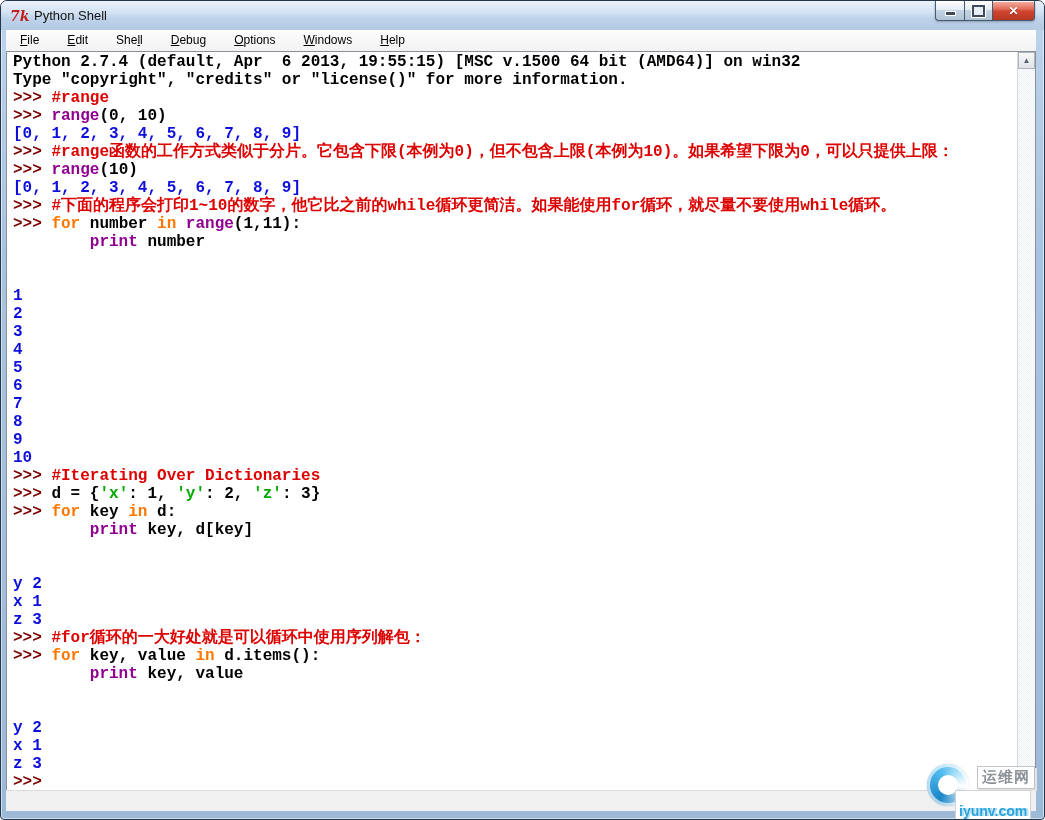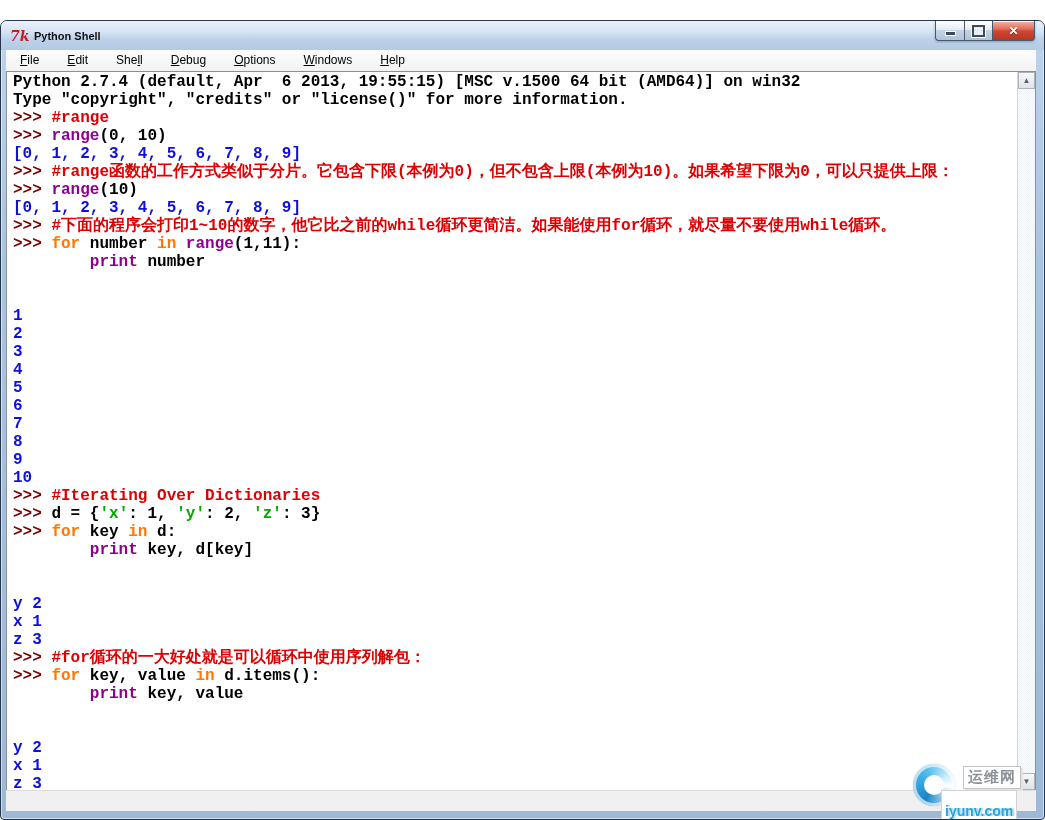--- a/index.html
+++ b/index.html
@@ -3,29 +3,29 @@
 <meta charset="utf-8">
 <style>
   html,body{margin:0;padding:0;}
   body{width:1045px;height:820px;position:relative;font-family:"Liberation Sans",sans-serif;
        background:#fff;overflow:hidden;}
 
   
   .window{position:absolute;inset:0;border-radius:7px 7px 4px 4px;overflow:hidden;
           background:linear-gradient(#bdd4ec,#a9c4e0 30%,#9db9d8);
           border:1px solid #26364a;
-          box-shadow:inset 0 0 0 1px rgba(255,255,255,.55);margin-top:20px;}
+          box-shadow:inset 0 0 0 1px rgba(255,255,255,.55);}
 
   
   .titlebar{position:absolute;top:0;left:0;right:0;height:29px;
             background:linear-gradient(#eaf2fb,#d3e2f3 40%,#bed3ea 60%,#b3cae4);
             display:flex;align-items:center;}
   .tk-icon{width:18px;height:16px;margin:0 6px 0 9px;color:#c41d1d;
            font:italic bold 14px "DejaVu Serif",serif;line-height:16px;}
-  .title-text{font-size:11px;color:#111;font-weight:bold;}
+  .title-text{font-size:13px;color:#111;}
 
   .win-buttons{position:absolute;top:0;right:9px;display:flex;height:20px;
                filter:drop-shadow(0 1px 1px rgba(0,0,0,.25));}
   .wbtn{box-sizing:border-box;height:20px;border:1px solid #45596f;border-top:none;
         display:flex;align-items:center;justify-content:center;cursor:default;
         background:linear-gradient(#ffffff,#e3ecf5 45%,#c4d4e4 50%,#b0c3d6);
         box-shadow:inset 0 1px 0 rgba(255,255,255,.9);}
   .wbtn-min{width:30px;border-radius:0 0 0 4px;}
   .wbtn-max{width:28px;border-left:none;}
   .wbtn-close{width:42px;border-left:none;border-radius:0 0 4px 0;
@@ -62,21 +62,21 @@
           background:linear-gradient(#f8f9fa,#dfe3e9);border:1px solid #aeb3bb;
           display:flex;align-items:center;justify-content:center;
           font-size:8px;color:#55606c;}
   .sb-up{top:0;} .sb-down{bottom:0;}
 
   
   .bottom-strip{position:absolute;left:5px;right:8px;bottom:8px;height:20px;
                 background:#f0f0f0;border-top:1px solid #dcdcdc;}
 
   
-  .watermark{position:absolute;right:17px;bottom:3px;width:122px;height:58px;z-index:20;}
+  .watermark{position:absolute;right:3px;bottom:3px;width:122px;height:58px;z-index:20;}
   .wm-logo{position:absolute;left:8px;top:6px;width:42px;height:42px;border-radius:50%;
            background:conic-gradient(from 210deg,#1b86c8,#54bdee 35%,#bfe8fa 55%,#ffffff 68%,#1b86c8 100%);
            box-shadow:inset 0 0 0 3px rgba(255,255,255,.65), 0 0 2px rgba(0,0,0,.15);}
   .wm-logo::after{content:"";position:absolute;left:11px;top:11px;width:20px;height:20px;
            border-radius:50%;background:#fff;}
   .wm-name{position:absolute;left:58px;top:8px;padding:1px 4px;background:#fff;
            border:1px solid #c3c3c3;box-shadow:2px 2px 0 #e3e3e3;
            color:#8d9299;font-size:15px;font-weight:bold;letter-spacing:1px;white-space:nowrap;}
   .wm-url{position:absolute;left:36px;top:32px;padding:12px 3px;background:#fff;
           border:1px solid #d2d2d2;color:#2aa3dd;font-size:14px;font-weight:bold;

